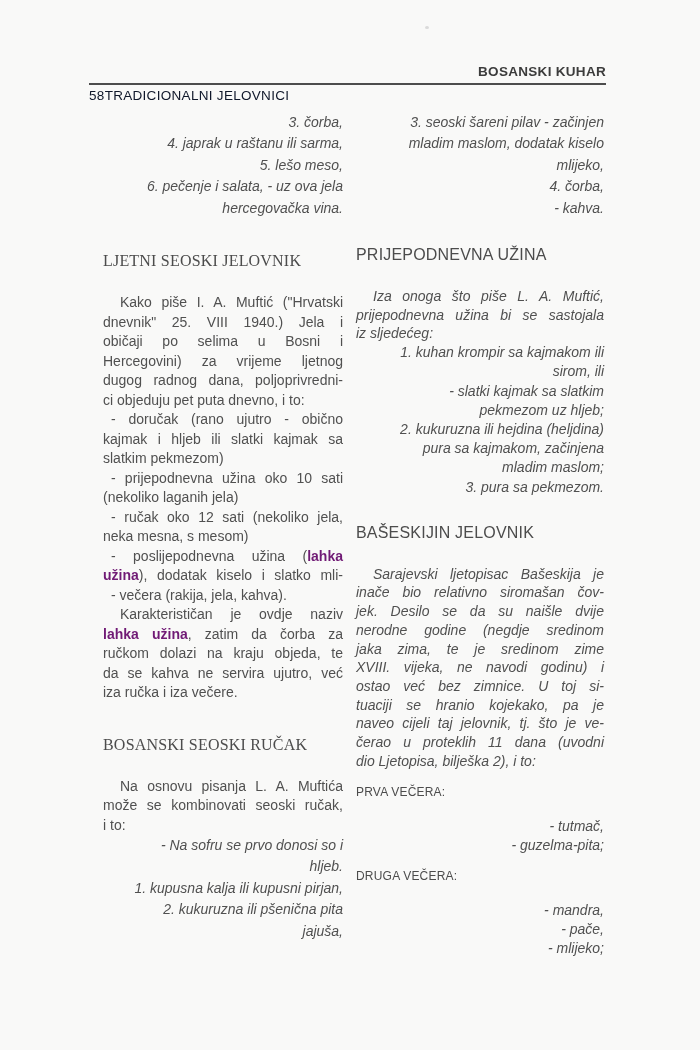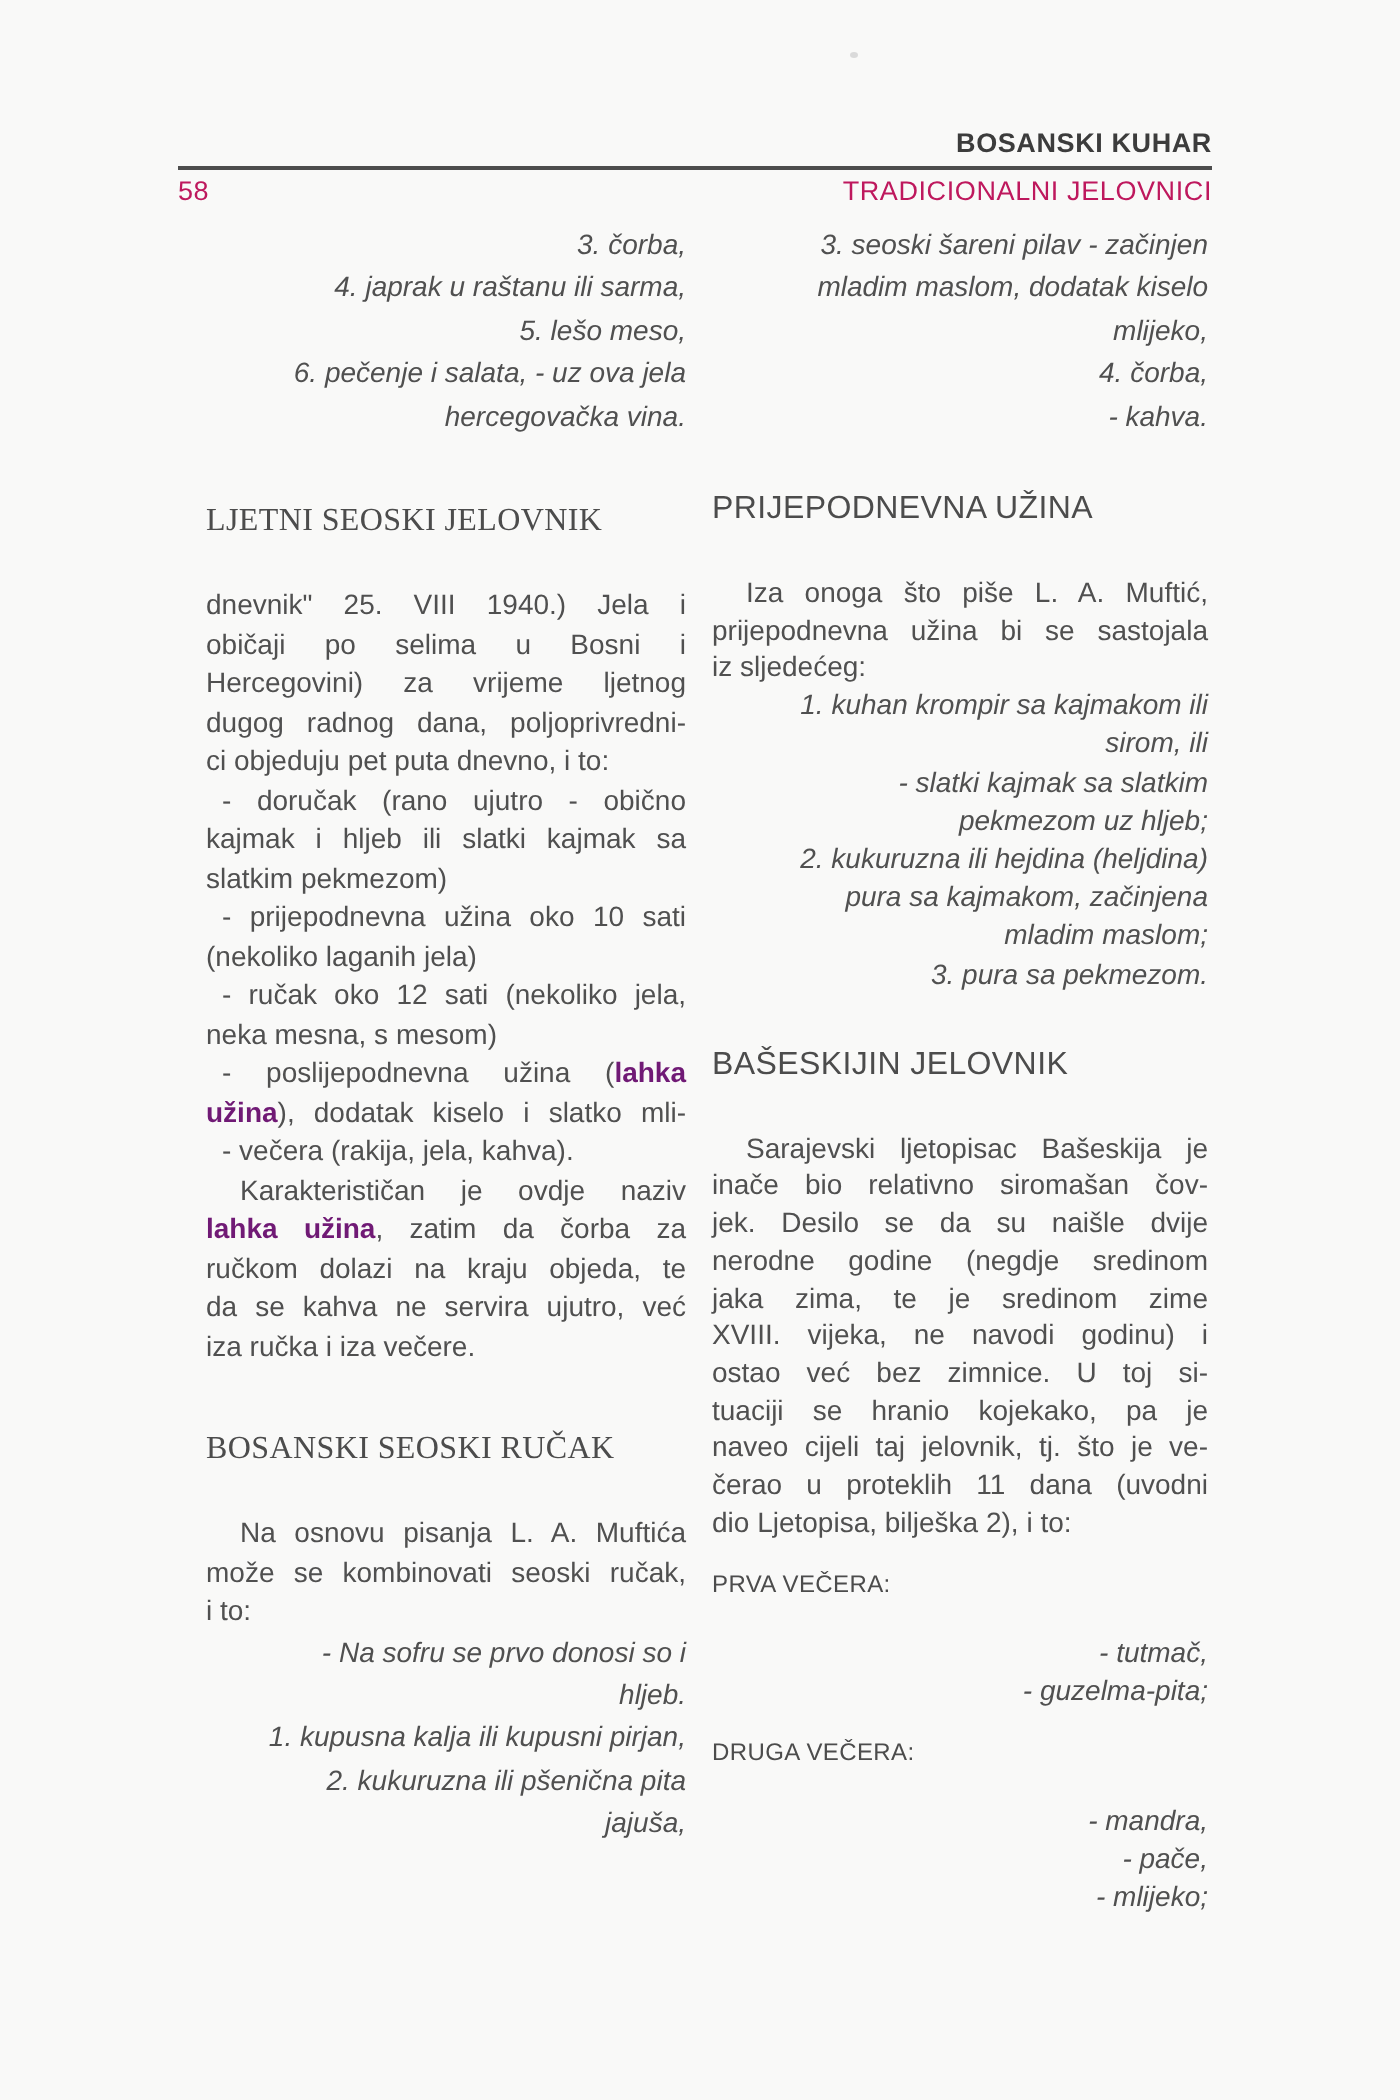--- a/index.html
+++ b/index.html
@@ -5,26 +5,26 @@
   html,body{margin:0;padding:0;background:#f9f9f8;}
   .page{
     position:relative;width:700px;height:1050px;background:#f9f9f8;
     font-family:"Liberation Sans",sans-serif;color:#505050;overflow:hidden;padding-left:20px;
   }
   .speck{position:absolute;left:425px;top:26px;width:4px;height:3px;background:#dadada;border-radius:50%;}
   
   .header{position:absolute;left:89px;top:64px;width:517px;}
   .book-title{text-align:right;font-weight:bold;font-size:13.5px;line-height:16px;color:#3c3c3c;letter-spacing:.3px;}
   .header-rule{height:2px;background:#4d4d4d;margin-top:3px;}
-  .header-row{display:flex;justify-content:space-between;font-size:13.5px;line-height:17px;color:#be185d;margin-top:2px;letter-spacing:.3px;}
+  .header-row{display:flex;justify-content:flex-start;font-size:13.5px;line-height:17px;color:#0f172a;margin-top:2px;letter-spacing:.3px;}
   
   .col{position:absolute;top:112px;font-size:14px;line-height:19.5px;}
   .col-left{left:103px;width:240px;}
   .col-right{left:356px;width:248px;}
-  .col-right .p{line-height:18.7px;}
+  .col-right .p{line-height:18.7px;font-style:italic;}
   .col-right .ilist{line-height:19.2px;}
   .col-right > .ilist:first-child{line-height:21.4px;}
   
   .h{font-size:16px;line-height:20px;margin:26px 0 22px;color:#4c4c4c;letter-spacing:.2px;font-weight:normal;}
   .col-left .h{margin-top:32px;font-family:Liberation Serif, serif;}
   .sh{font-size:12px;line-height:20px;margin:11px 0 15px;color:#4c4c4c;letter-spacing:.2px;font-weight:normal;}
   .col > .h:first-child{margin-top:0;}
   
   .p{margin:0;}
   .ln{min-height:1em;}
@@ -62,20 +62,21 @@
         <div class="li">
           <div class="il">5. lešo meso,</div>
         </div>
         <div class="li">
           <div class="il">6. pečenje i salata, - uz ova jela</div>
           <div class="il cont">hercegovačka vina.</div>
         </div>
       </div>
       <div class="h">LJETNI SEOSKI JELOVNIK</div>
       <div class="p ind2">
+        <div class="ln jl fl">Kako piše I. A. Muftić ("Hrvatski</div>
         <div class="ln jl">dnevnik" 25. VIII 1940.) Jela i</div>
         <div class="ln jl">običaji po selima u Bosni i</div>
         <div class="ln jl">Hercegovini) za vrijeme ljetnog</div>
         <div class="ln jl">dugog radnog dana, poljoprivredni-</div>
         <div class="ln">ci objeduju pet puta dnevno, i to:</div>
       </div>
       <div class="p ind1">
         <div class="ln jl fl">- doručak (rano ujutro - obično</div>
         <div class="ln jl">kajmak i hljeb ili slatki kajmak sa</div>
         <div class="ln">slatkim pekmezom)</div>

